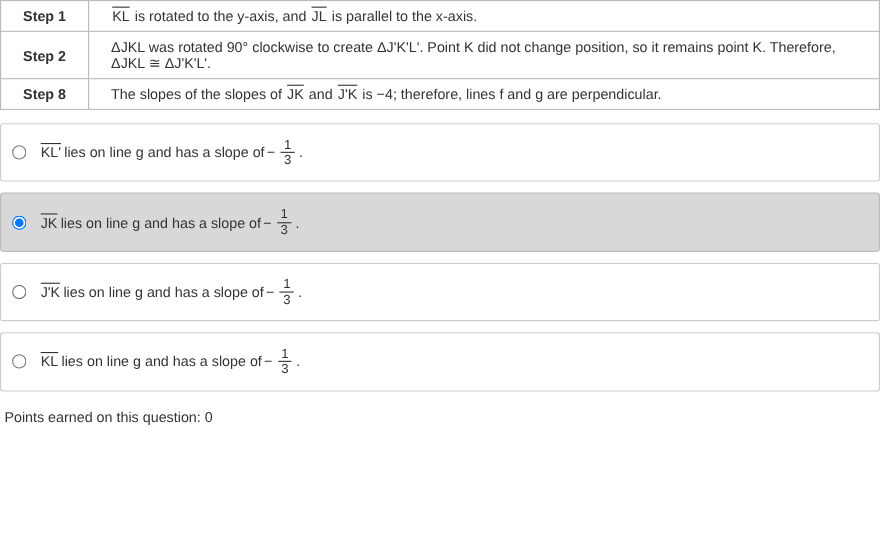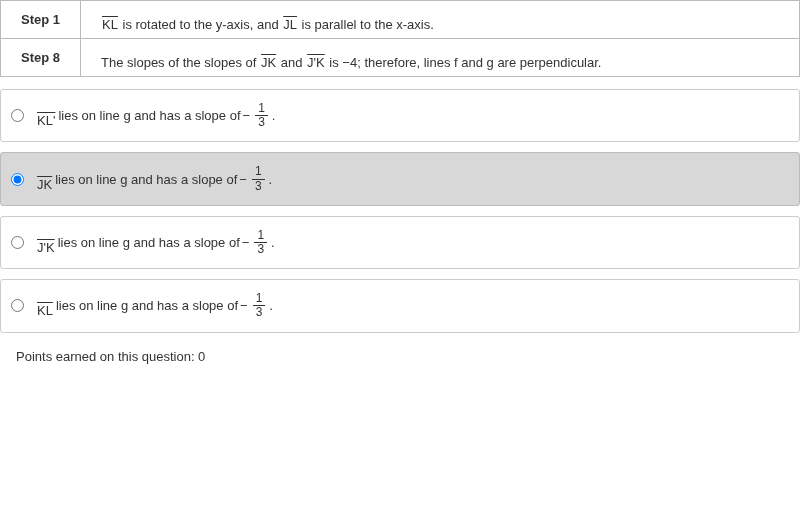--- a/index.html
+++ b/index.html
@@ -26,21 +26,20 @@
     }
     .step-label {
       font-weight: bold;
       white-space: nowrap;
       width: 50px;
     }
     .overline {
       text-decoration: overline;
       display: inline-block;
       padding: 0 1px;
-      margin-top: 10px;
     }
     .options {
       margin-top: 12px;
     }
     .option {
       border: 1px solid #ccc;
       border-radius: 3px;
       padding: 12px 10px;
       margin-bottom: 10px;
       display: flex;
@@ -72,38 +71,42 @@
       border-bottom: 1px solid #333;
       padding: 0 3px;
       font-size: 12px;
     }
     .fraction .den {
       padding: 0 3px;
       font-size: 12px;
     }
     .points {
       margin-top: 10px;
-      padding: 6px 16px;
+      padding: 6px 4px;
       color: #333;
       font-size: 13px;
     }
     .neg-sign {
       margin-right: 1px;
     }
   </style>
 </head>
 <body>
 
 <table class="steps-table">
   <tbody>
       <tr>
     <td class="step-label">Step 1</td>
     <td>
       <span class="overline">KL</span><span> is rotated to the y-axis, and </span><span class="overline">JL</span><span> is parallel to the x-axis.</span>
     </td>
+  </tr>
+  <tr>
+    <td class="step-label">Step 2</td>
+    <td>ΔJKL was rotated 90° clockwise to create ΔJ'K'L'. Point K did not change position, so it remains point K. Therefore, ΔJKL ≅ ΔJ'K'L'.</td>
   </tr>
   <tr>
     <td class="step-label">Step 8</td>
     <td>
       <span>The slopes of the slopes of </span><span class="overline">JK</span><span> and </span><span class="overline">J'K</span><span> is −4; therefore, lines f and g are perpendicular.</span>
     </td>
   </tr>
 </tbody>
   </table>
 

